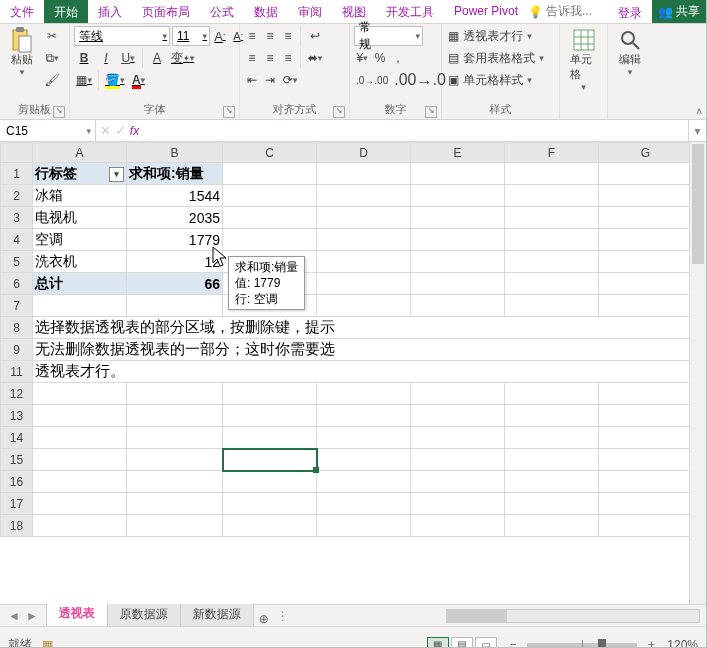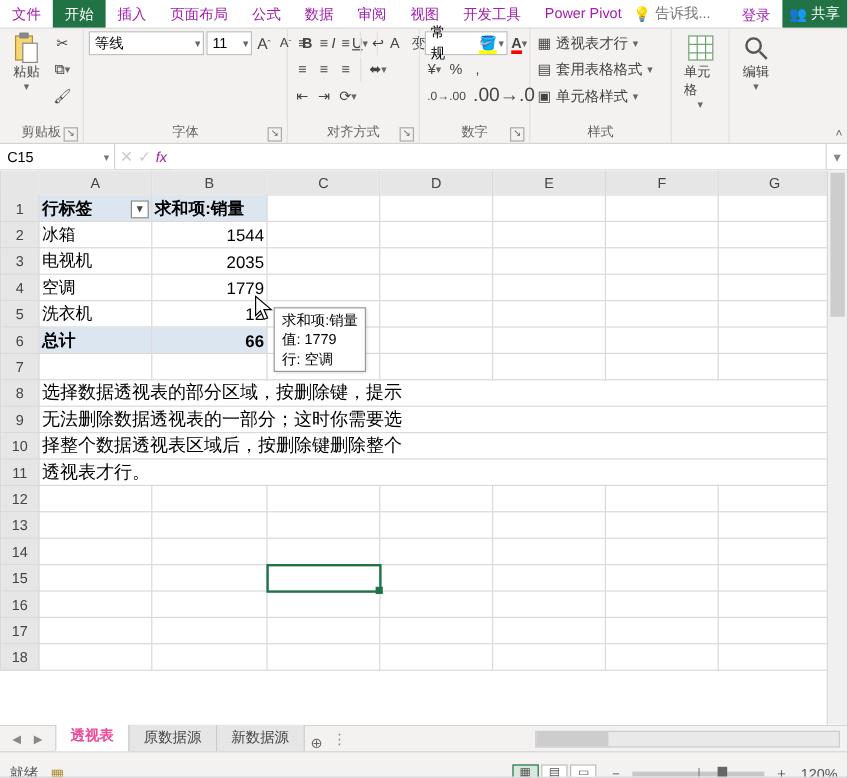--- a/index.html
+++ b/index.html
@@ -231,21 +231,21 @@
           </div>
         <div class="mini-btn">
             <span>🖌</span>
           </div>
       </div>
     </div>
     <div class="group-label"><span>剪贴板</span><span class="dlg">↘</span></div>
   </div>
 
   <div class="group" style="width:170px;">
-    <div class="group-body" style="flex-direction:row;">
+    <div class="group-body" style="flex-direction:column;text-decoration:underline;">
       <div class="font-row">
         <div class="combo" style="width:96px;">
             <span>等线</span>
             <span class="dropdown-caret">▾</span>
           </div>
         <div class="combo" style="width:38px;">
             <span>11</span>
             <span class="dropdown-caret">▾</span>
           </div>
         <div class="mini-btn thin" style="font-size:13px;">A<span style="font-size:8px;vertical-align:super;">ˆ</span></div>
@@ -519,24 +519,20 @@
         </tr>
       <tr class="merged-note">
           <th>8</th>
           <td colspan="7">选择数据透视表的部分区域，按删除键，提示</td>
         </tr>
       <tr class="merged-note">
           <th>9</th>
           <td colspan="7">无法删除数据透视表的一部分；这时你需要选</td>
         </tr>
       <tr class="merged-note">
-          <th>10</th>
-          <td colspan="7">择整个数据透视表区域后，按删除键删除整个</td>
-        </tr>
-      <tr class="merged-note">
           <th>11</th>
           <td colspan="7">透视表才行。</td>
         </tr>
       <tr>
           <th>12</th>
           <td></td>
           <td></td>
           <td></td>
           <td></td>
           <td></td>

